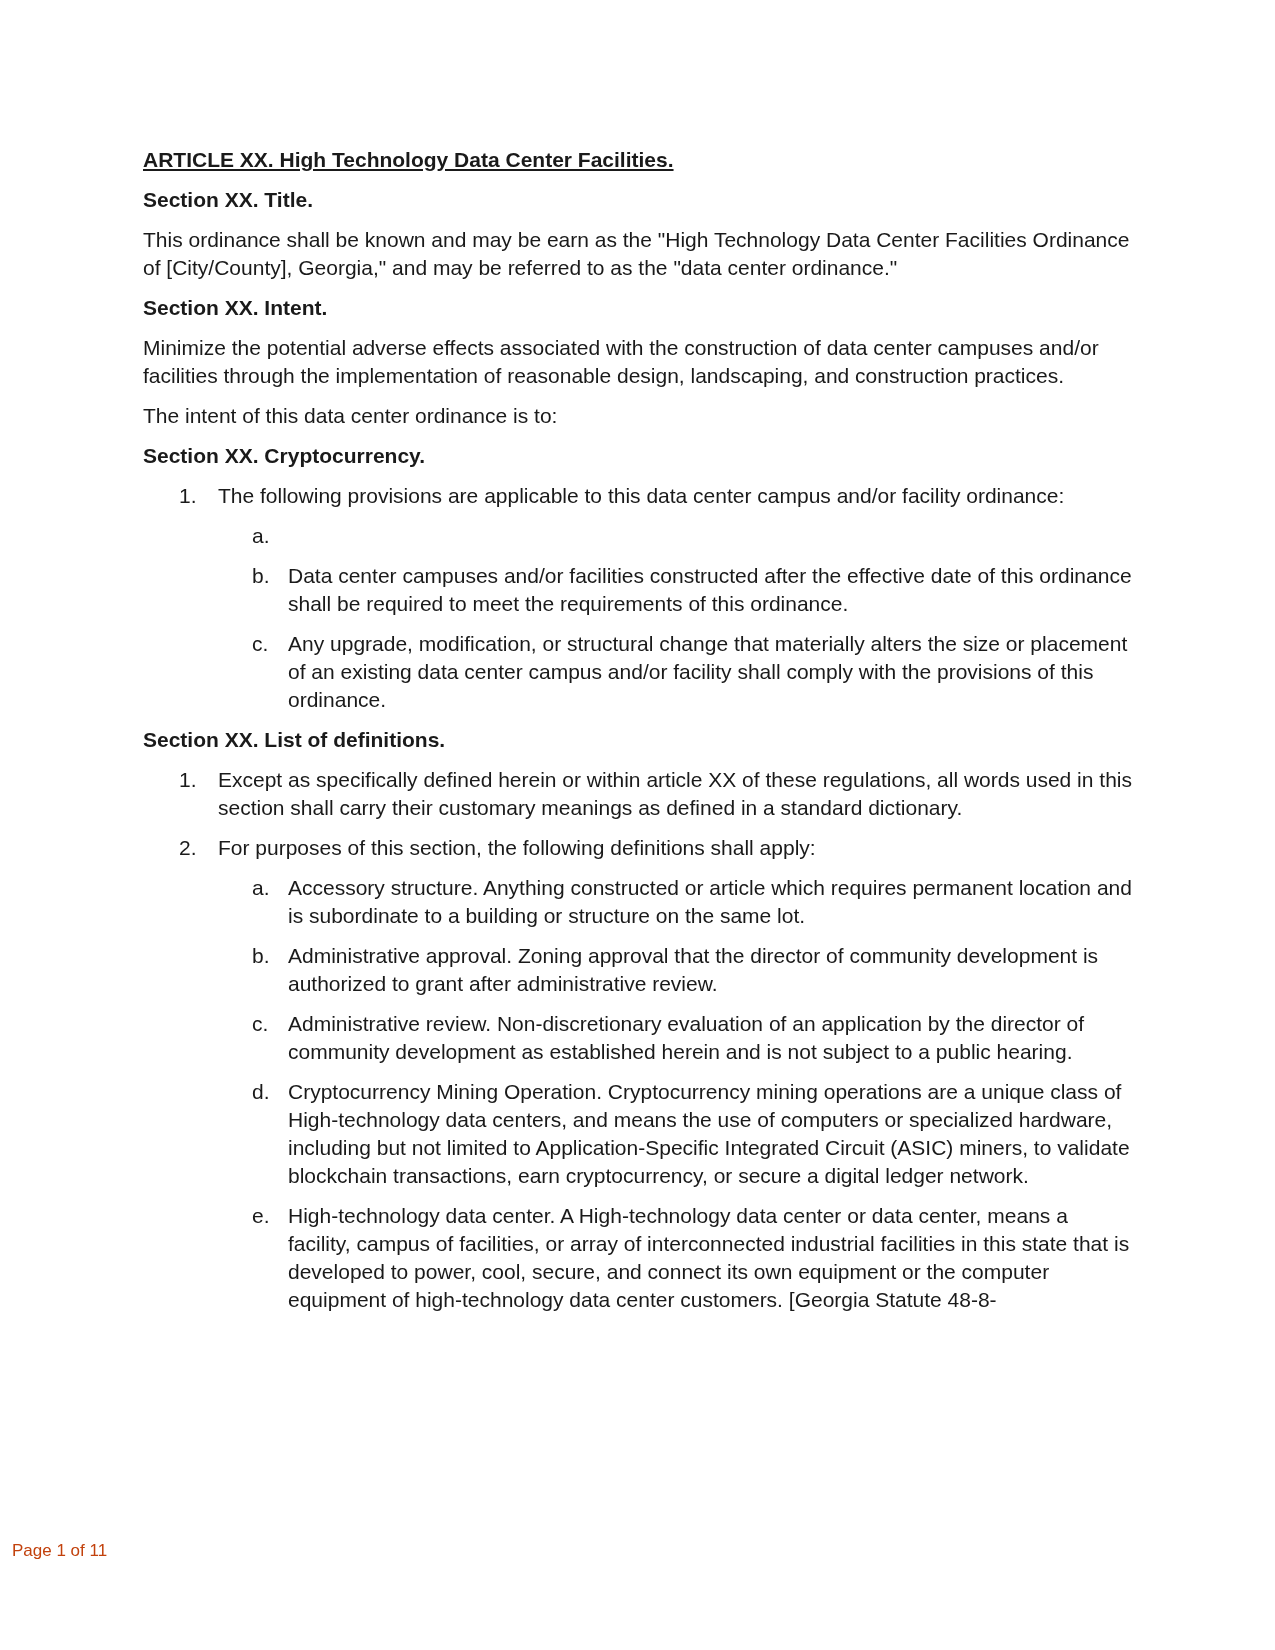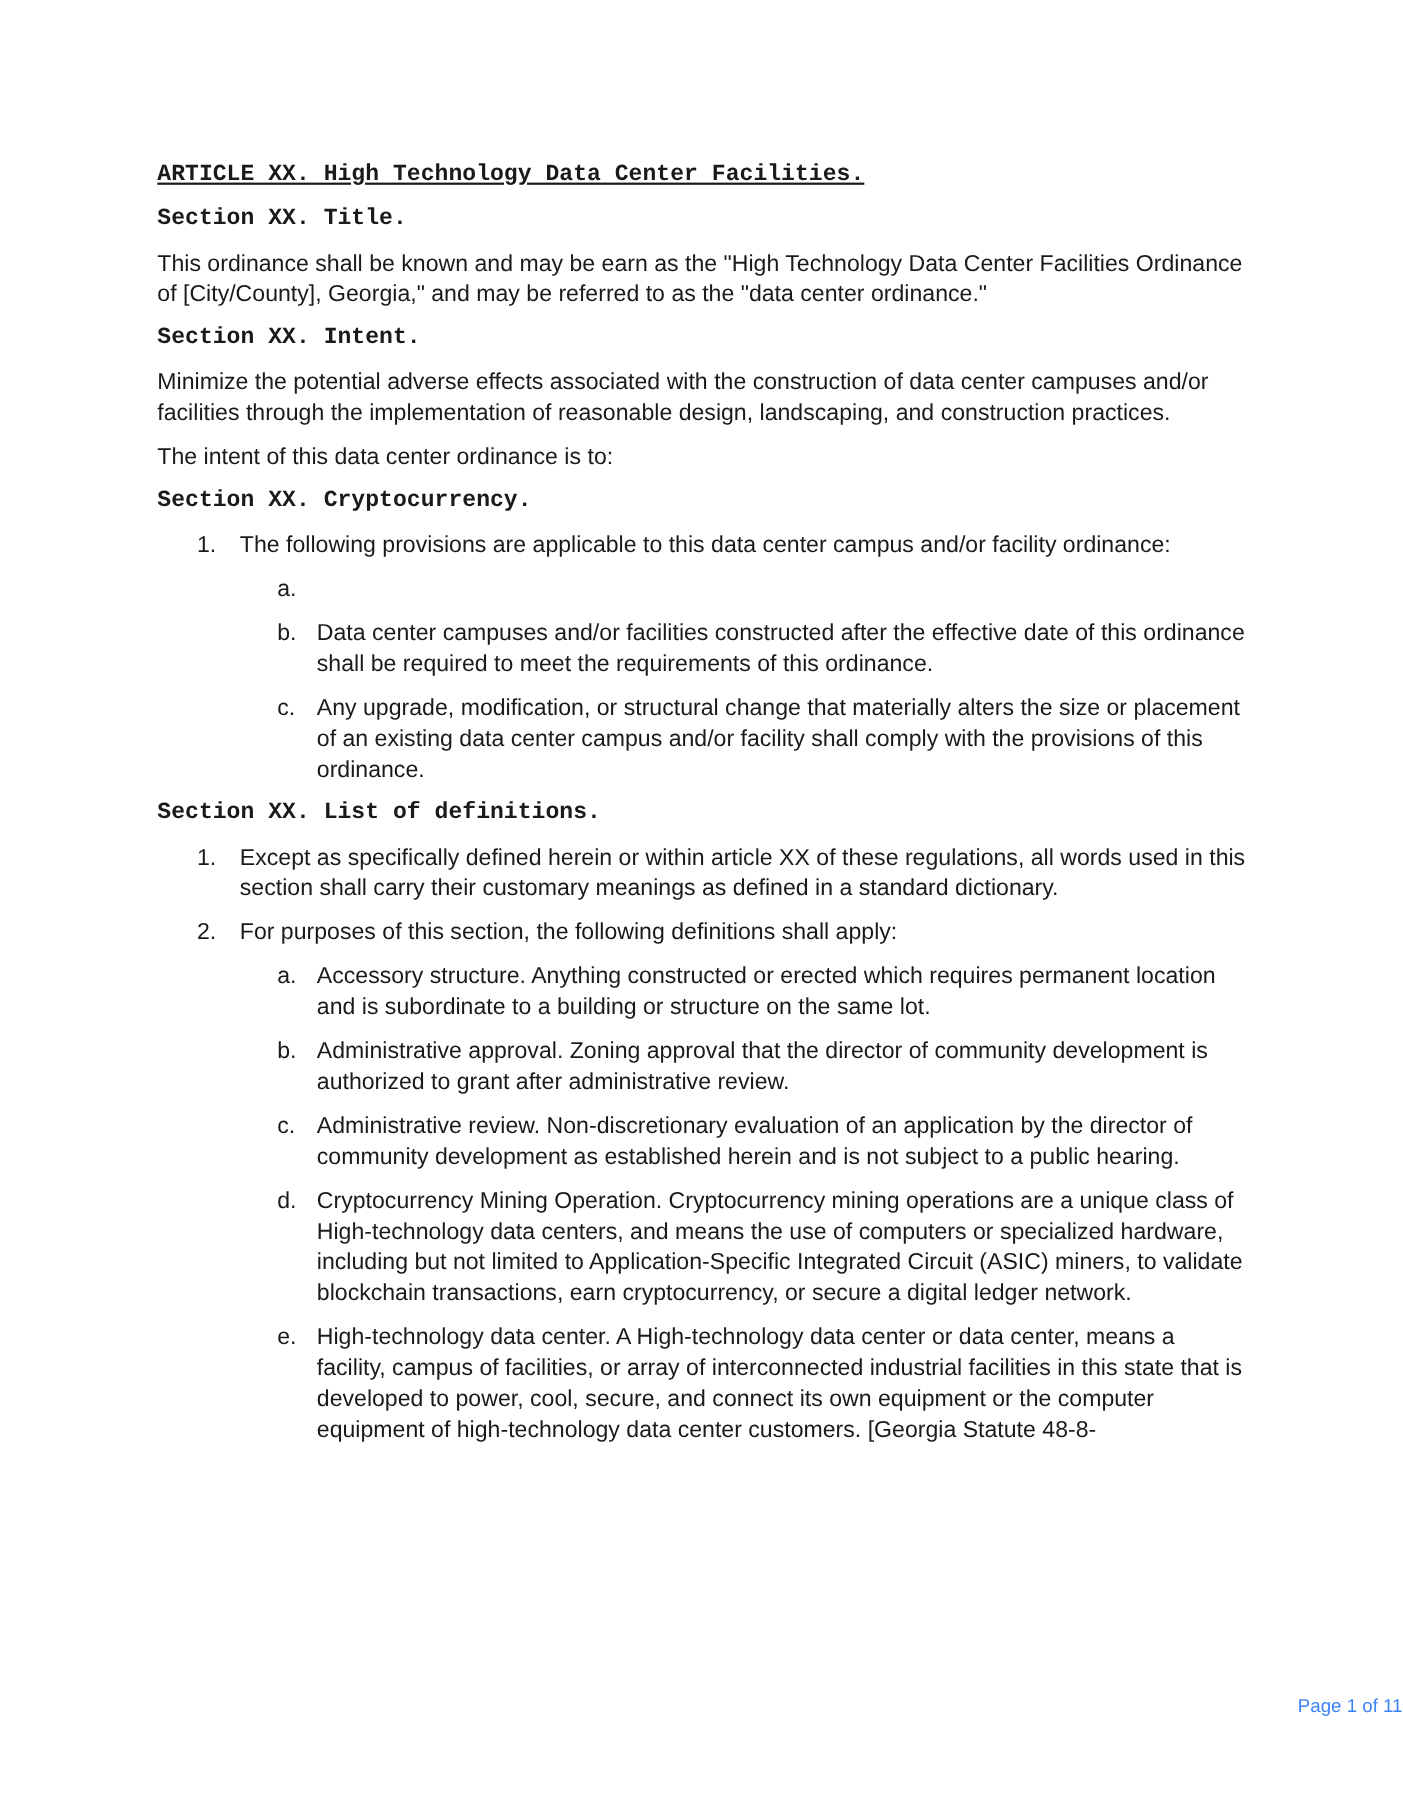--- a/index.html
+++ b/index.html
@@ -19,21 +19,20 @@
     font-size: 21px;
     line-height: 28px;
     color: #1a1a1a;
     overflow: hidden;
   }
   .heading {
     font-weight: bold;
     margin: 0 0 12px 0;
     font-size: 21px;
     line-height: 28px;
-    font-family: Liberation Mono, monospace;
   }
   .heading.underlined {
     text-decoration: underline;
   }
   p.para {
     margin: 0 0 12px 0;
   }
   .li {
     display: flex;
     margin: 0 0 12px 0;
@@ -43,27 +42,27 @@
   }
   .li .li-text {
     flex: 1 1 auto;
   }
   .li.l1 { padding-left: 36px; }
   .li.l1 .marker { width: 39px; }
   .li.l2 { padding-left: 109px; }
   .li.l2 .marker { width: 36px; }
   .footer {
     position: absolute;
-    left: 0;
+    left: 12px;
     right: 0;
     top: 1540px;
-    text-align: right;
+    text-align: left;
     font-size: 17px;
     line-height: 22px;
-    color: #3b82f6;
+    color: #c2410c;
   }
 </style>
 </head>
 <body>
 
 <div class="page">
 
   <div class="heading underlined">ARTICLE XX. High Technology Data Center Facilities.</div>
 
 
@@ -97,21 +96,21 @@
   <div class="li l1">
     <span class="marker">1.</span>
     <span class="li-text">Except as specifically defined herein or within article XX of these regulations, all words used in this section shall carry their customary meanings as defined in a standard dictionary.</span>
   </div>
   <div class="li l1">
     <span class="marker">2.</span>
     <span class="li-text">For purposes of this section, the following definitions shall apply:</span>
   </div>
   <div class="li l2">
     <span class="marker">a.</span>
-    <span class="li-text">Accessory structure. Anything constructed or erected which requires permanent location and is subordinate to a building or structure on the same lot.</span>
+    <span class="li-text">Accessory structure. Anything constructed or article which requires permanent location and is subordinate to a building or structure on the same lot.</span>
   </div>
   <div class="li l2">
     <span class="marker">b.</span>
     <span class="li-text">Administrative approval. Zoning approval that the director of community development is authorized to grant after administrative review.</span>
   </div>
   <div class="li l2">
     <span class="marker">c.</span>
     <span class="li-text">Administrative review. Non-discretionary evaluation of an application by the director of community development as established herein and is not subject to a public hearing.</span>
   </div>
   <div class="li l2">

